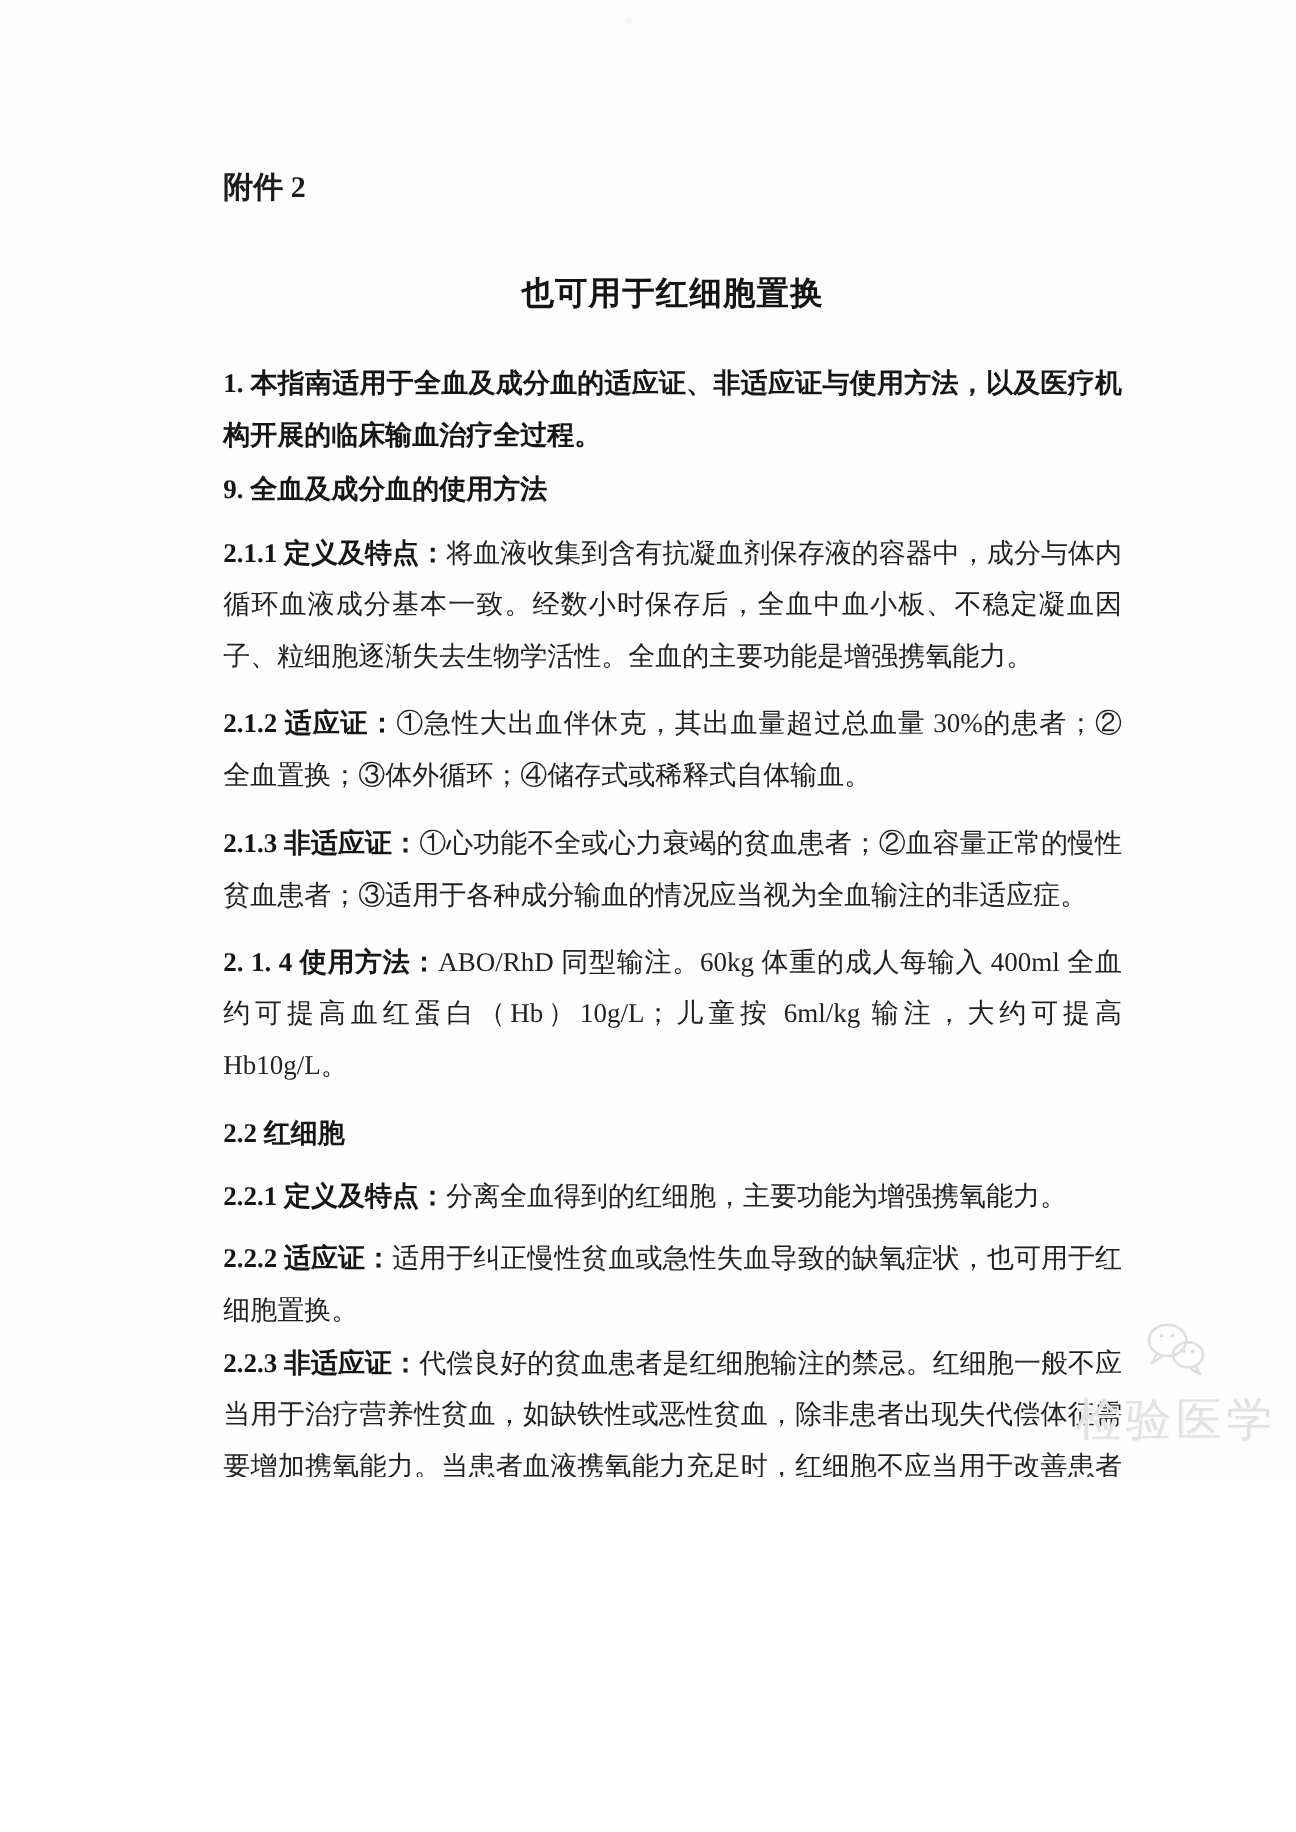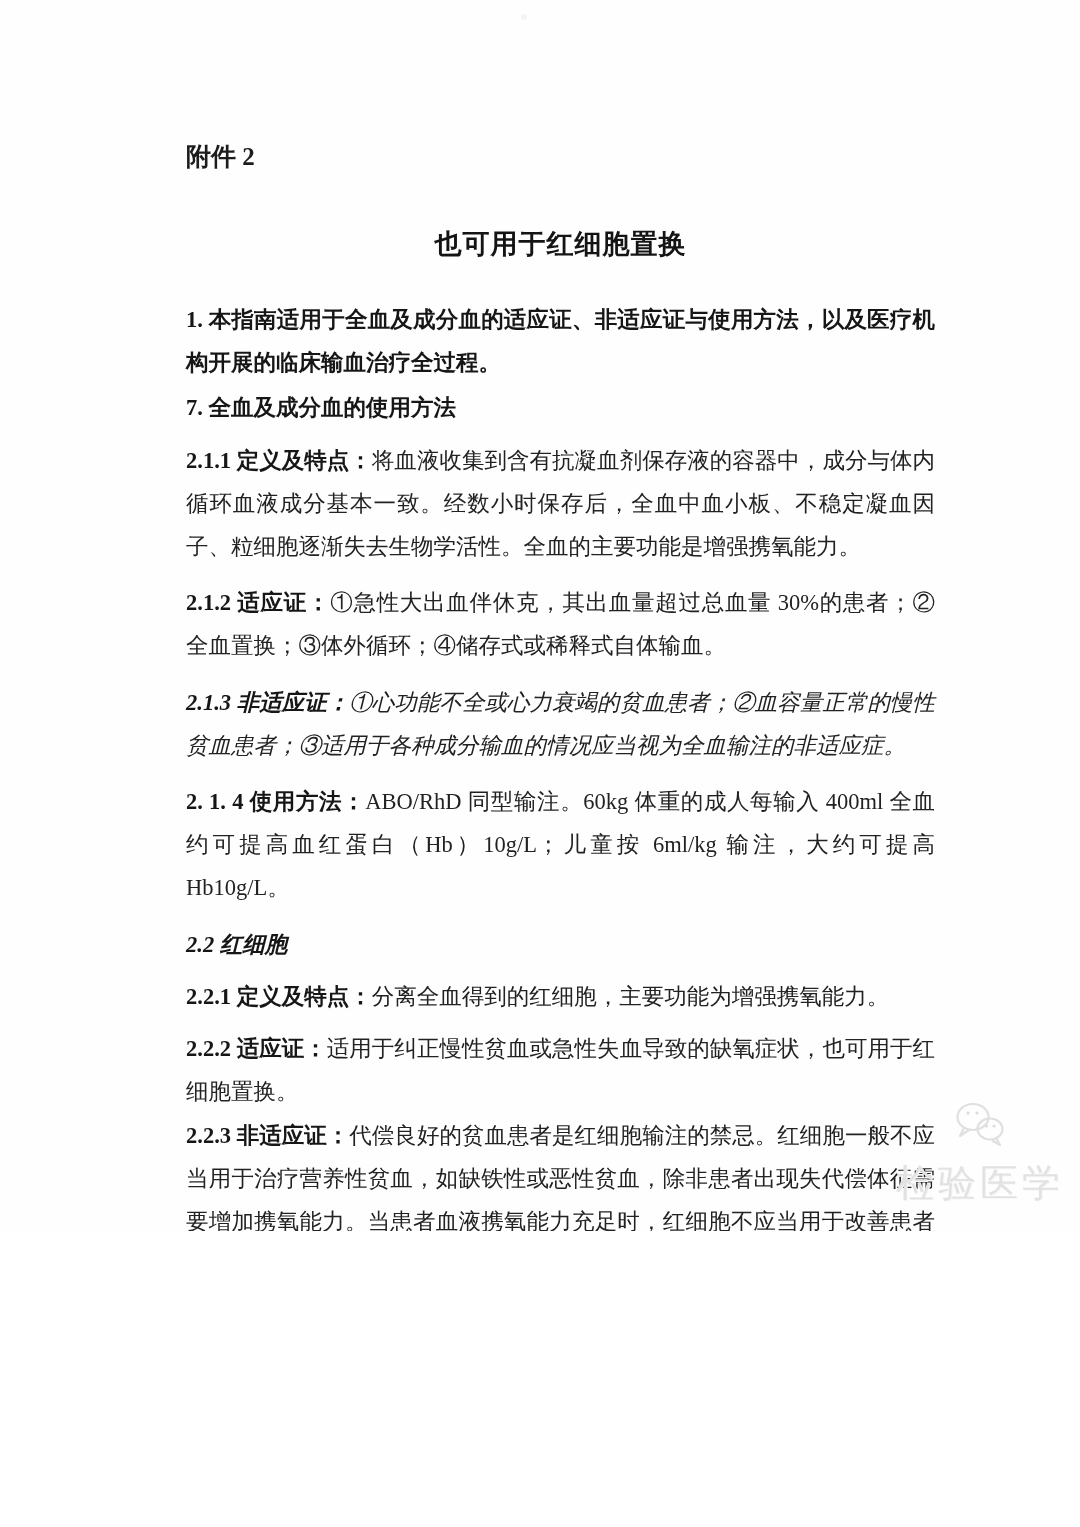--- a/index.html
+++ b/index.html
@@ -41,21 +41,21 @@
     font-weight: 700;
     color: #161616;
   }
   .intro { margin-top: 36px; }
   .mt1  { margin-top: 1px; }
   .mt2  { margin-top: 2px; }
   .mt7  { margin-top: 7px; }
   .mt9  { margin-top: 9px; }
   .mt10 { margin-top: 10px; }
   .mt13 { margin-top: 13px; }
-  .mt14 { margin-top: 14px; font-style: italic; }
+  .mt14 { margin-top: 14px; }
   .watermark {
     position: absolute;
     right: 16px;
     bottom: 22px;
     display: flex;
     align-items: center;
     gap: 8px;
     color: #e2e2e2;
     user-select: none;
     flex-direction: column;
@@ -81,21 +81,21 @@
 <body>
 
 <div class="page">
 
   <div class="attachment">附件 2</div>
 
   <h1 class="title">也可用于红细胞置换</h1>
 
   <p class="para intro">1. 本指南适用于全血及成分血的适应证、非适应证与使用方法，以及医疗机构开展的临床输血治疗全过程。</p>
 
-  <p class="para heading mt2"><b class="plabel">7. 全血及成分血的使用方法</b></p>
+  <p class="para heading mt2"><b class="plabel">9. 全血及成分血的使用方法</b></p>
 
 
   <p class="para mt10"><b class="plabel">2.1.1 定义及特点：</b><span class="ptext">将血液收集到含有抗凝血剂保存液的容器中，成分与体内循环血液成分基本一致。经数小时保存后，全血中血小板、不稳定凝血因子、粒细胞逐渐失去生物学活性。全血的主要功能是增强携氧能力。</span></p>
 
   <p class="para mt13"><b class="plabel">2.1.2 适应证：</b><span class="ptext">①急性大出血伴休克，其出血量超过总血量 30%的患者；②全血置换；③体外循环；④储存式或稀释式自体输血。</span></p>
 
   <p class="para mt14"><b class="plabel">2.1.3 非适应证：</b><span class="ptext">①心功能不全或心力衰竭的贫血患者；②血容量正常的慢性贫血患者；③适用于各种成分输血的情况应当视为全血输注的非适应症。</span></p>
 
   <p class="para mt13"><b class="plabel">2. 1. 4 使用方法：</b><span class="ptext">ABO/RhD 同型输注。60kg 体重的成人每输入 400ml 全血约可提高血红蛋白（Hb）10g/L；儿童按 6ml/kg 输注，大约可提高 Hb10g/L。</span></p>
 

